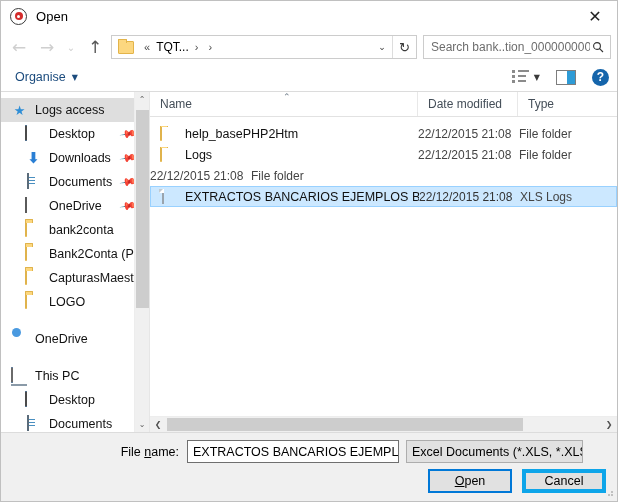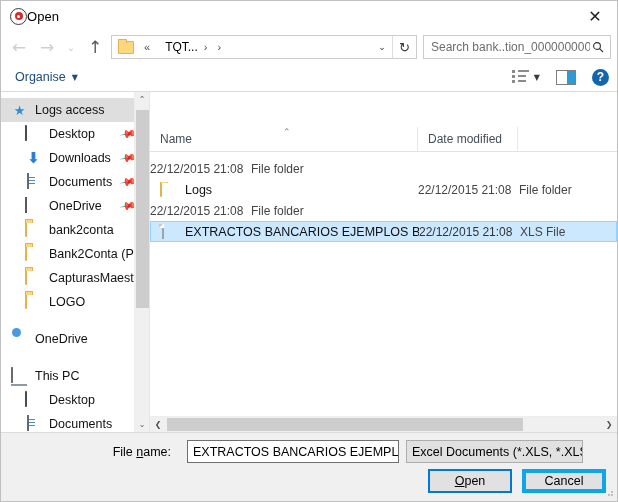--- a/index.html
+++ b/index.html
@@ -32,21 +32,21 @@
   }
   .title-icon::before {
     content: ""; width: 8px; height: 8px;
     background: #d42c2c; border-radius: 50%;
   }
   .title-icon::after {
     content: ""; position: absolute;
     width: 3px; height: 3px; background: #ffffff; border-radius: 50%;
   }
   .title-text {
-    font-size: 13px; color: #000; letter-spacing: .1px;
+    font-size: 13px; color: #000; margin-left: 9px; letter-spacing: .1px;
   }
   .titlebar-close {
     margin-left: auto; width: 44px; height: 30px;
     display: flex; align-items: center; justify-content: center;
     font-size: 16px; color: #222; font-family: "DejaVu Sans", sans-serif;
     cursor: default;
   }
 
   
   .navbar {
@@ -75,21 +75,21 @@
     position: relative;
   }
   .addr-folder-icon::before {
     content: ""; position: absolute; left: -1px; top: -3px;
     width: 7px; height: 3px; background: #fcd77f;
     border: 1px solid #e3b44a; border-bottom: none;
     border-radius: 1px 1px 0 0;
   }
   .crumb {
     font-size: 12px; color: #000; white-space: nowrap;
-    padding: 0 1px; line-height: 22px; margin-left: 9px;
+    padding: 0 1px; line-height: 22px;
   }
   .crumb-sep {
     font-size: 11px; color: #4a4a4a; padding: 0 5px; line-height: 22px;
   }
   .addr-spacer { flex: 1 1 auto; min-width: 4px; }
   .addr-caret {
     width: 20px; height: 22px; flex: 0 0 20px;
     display: flex; align-items: center; justify-content: center;
     font-size: 9px; color: #3a3a3a; font-family: "DejaVu Sans", sans-serif;
   }
@@ -257,21 +257,21 @@
 
   .vsplit { width: 1px; background: #e6e6e6; flex: 0 0 1px; }
 
   
   .filelist {
     flex: 1 1 auto; display: flex; flex-direction: column;
     min-width: 0; background: #ffffff; position: relative;
   }
   .fl-header {
     height: 25px; flex: 0 0 25px; display: flex;
-    border-bottom: 1px solid #e2e2e2; position: relative; margin-top: 35px;
+    border-bottom: 1px solid #e2e2e2; position: relative;
   }
   .fl-col {
     font-size: 12px; color: #444e58; display: flex; align-items: center;
     padding-left: 10px; border-right: 1px solid #e8e8e8; height: 100%;
   }
   .col-name { flex: 0 0 268px; }
   .col-date { flex: 0 0 100px; }
   .col-type { flex: 1 1 auto; border-right: none; }
   .sort-caret {
     position: absolute; left: 133px; top: 0px;
@@ -322,21 +322,21 @@
   
   .footer {
     flex: 0 0 68px; background: #f0f0f0;
     position: relative; padding: 0;
   }
   .row-filename {
     display: flex; align-items: center; height: 30px; padding-top: 7px;
   }
   .fn-label {
     font-size: 12.5px; color: #000; text-align: right;
-    flex: 0 0 186px; padding-right: 16px;
+    flex: 0 0 186px; padding-right: 8px;
   }
   .fn-label u { text-decoration: underline; }
   .fn-combo {
     flex: 0 0 212px; height: 23px; background: #ffffff;
     border: 1px solid #6f6f6f; display: flex; align-items: center;
     padding-left: 5px; overflow: hidden;
   }
   .fn-value { font-size: 12.5px; color: #000; white-space: nowrap; flex: 1 1 auto; }
   .ft-combo {
     margin-left: 7px; flex: 0 0 177px; height: 23px;
@@ -502,24 +502,29 @@
         <div class="arrow bottom">⌄</div>
       </div>
     </div>
 
     <div class="vsplit"></div>
 
     <div class="filelist">
       <div class="fl-header">
         <div class="fl-col col-name">Name</div>
         <div class="fl-col col-date">Date modified</div>
+        <div class="fl-col col-type">Type</div>
         <span class="sort-caret">⌃</span>
       </div>
       <div class="fl-rows" id="file-rows">
           <div class="fl-row">
+            <span class="fr-name">
+              <span class="fr-ico"><span class="ico-folder"></span></span>
+              <span>help_basePHP2Htm</span>
+            </span>
             <span class="fr-date">22/12/2015 21:08</span>
             <span class="fr-type">File folder</span>
           </div>
           <div class="fl-row">
             <span class="fr-name">
               <span class="fr-ico"><span class="ico-folder"></span></span>
               <span>Logs</span>
             </span>
             <span class="fr-date">22/12/2015 21:08</span>
             <span class="fr-type">File folder</span>
@@ -527,21 +532,21 @@
           <div class="fl-row">
             <span class="fr-date">22/12/2015 21:08</span>
             <span class="fr-type">File folder</span>
           </div>
           <div class="fl-row selected">
             <span class="fr-name">
               <span class="fr-ico"><span class="ico-file"></span></span>
               <span>EXTRACTOS BANCARIOS EJEMPLOS Ban...</span>
             </span>
             <span class="fr-date">22/12/2015 21:08</span>
-            <span class="fr-type">XLS File</span>
+            <span class="fr-type">XLS Logs</span>
           </div>
         </div>
       <div class="hscroll">
         <span class="harrow">❮</span>
         <span class="h-thumb"></span>
         <span class="harrow right">❯</span>
       </div>
     </div>
   </div>
 

